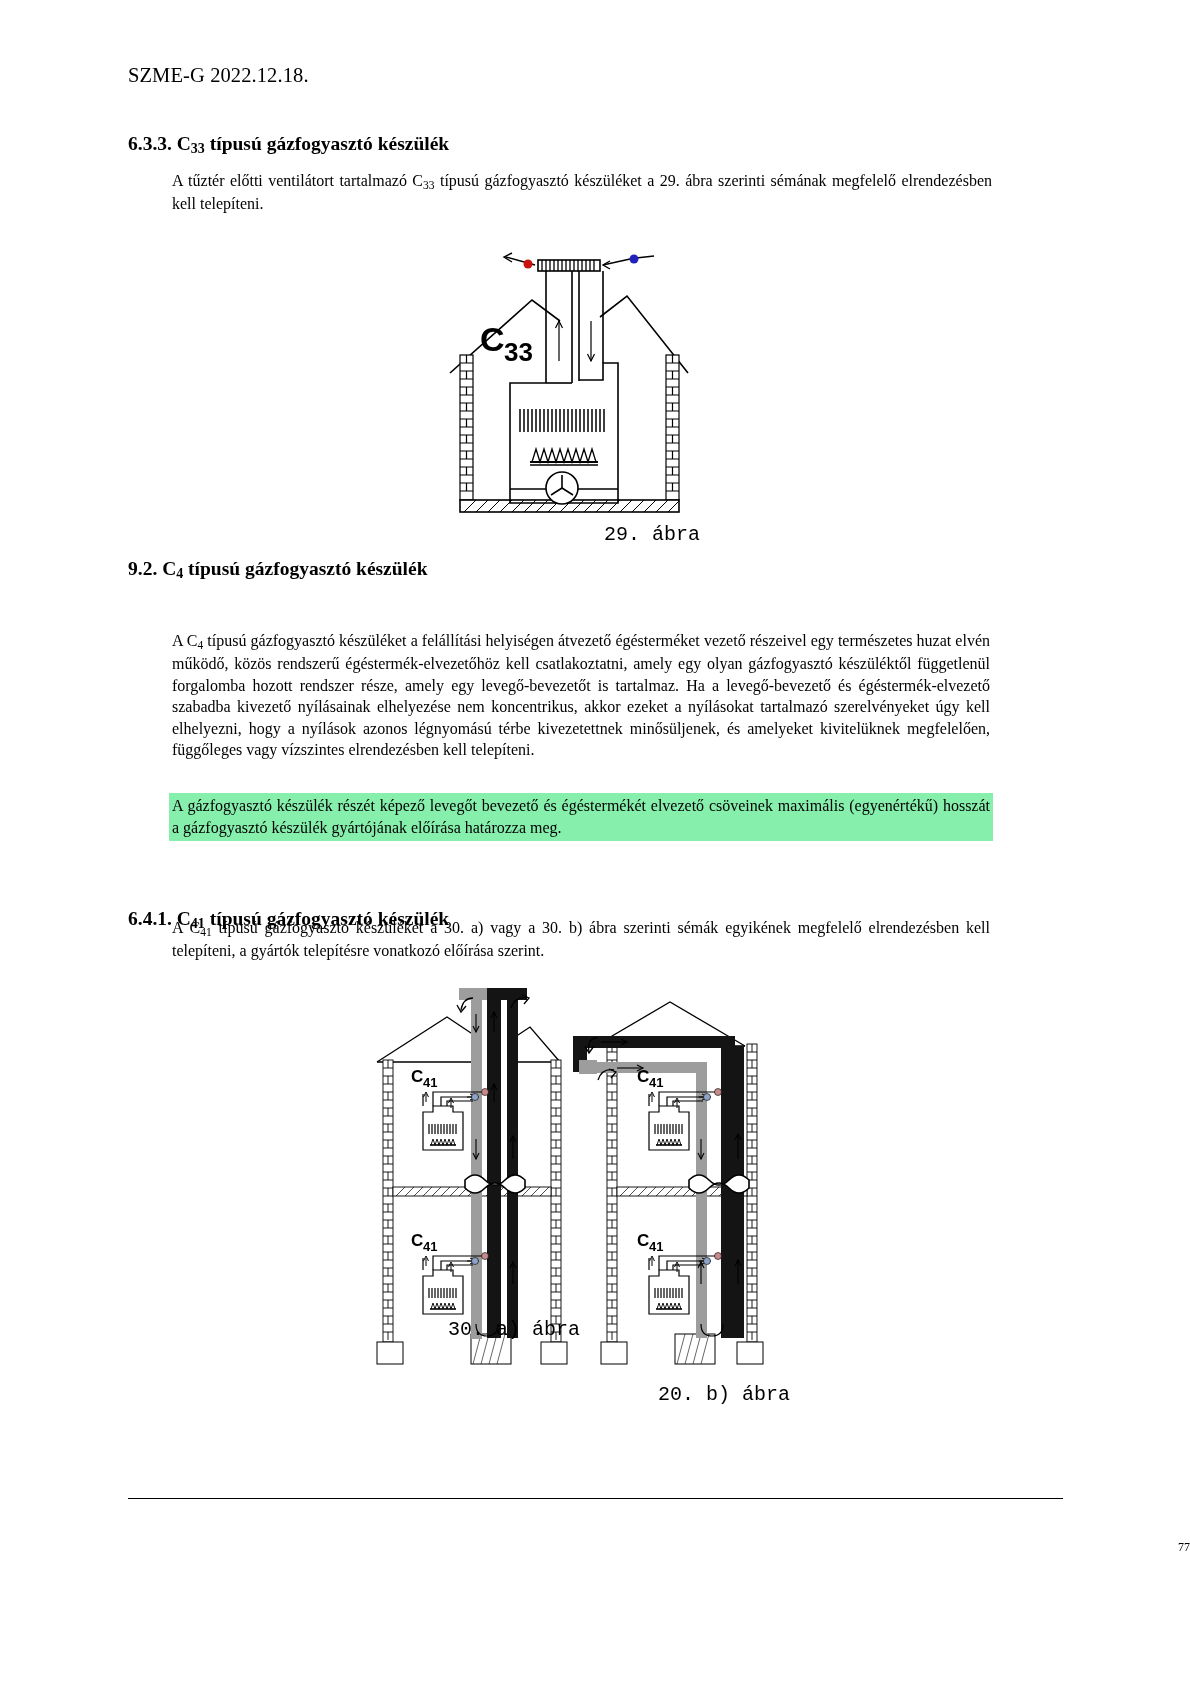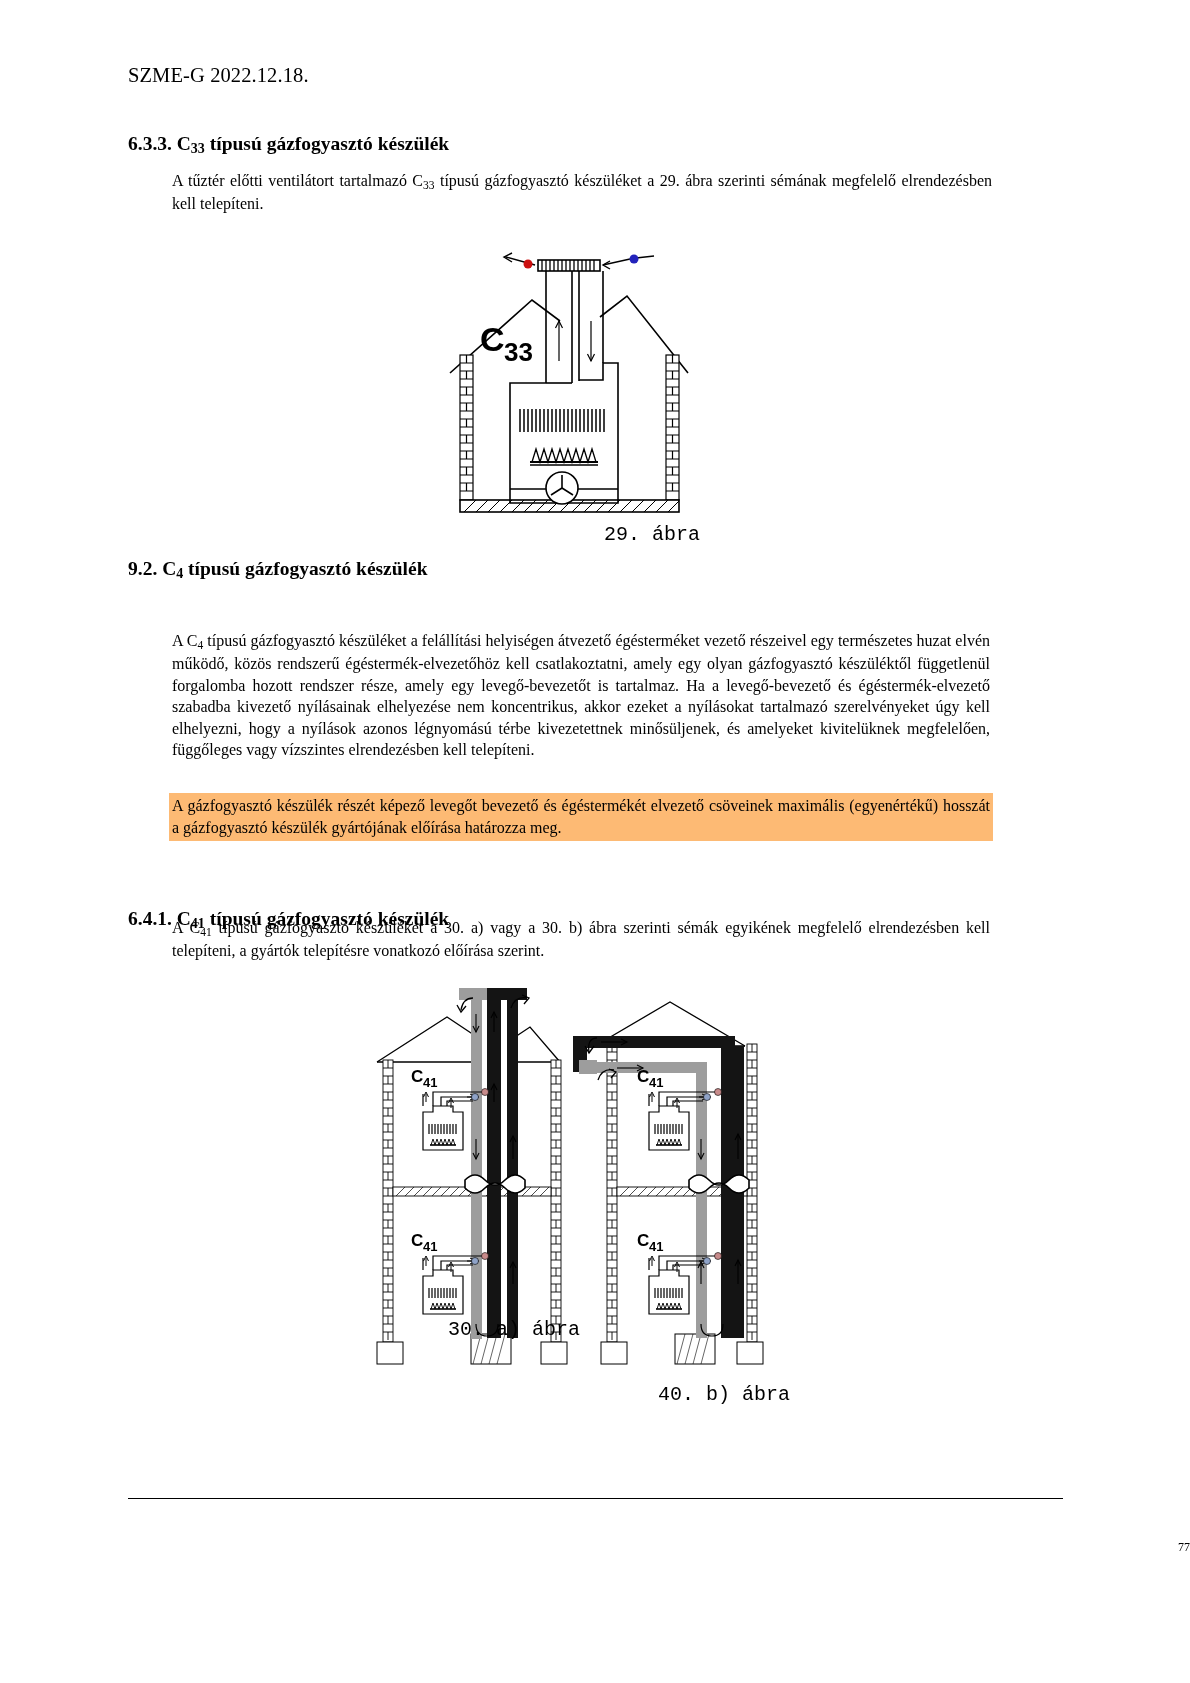--- a/index.html
+++ b/index.html
@@ -6,21 +6,21 @@
   body{width:1190px;height:1683px;position:relative;font-family:"Liberation Serif",serif;color:#000;}
   .page{position:absolute;inset:0;padding-left:36px;}
 
   .hdr{position:absolute;left:128px;top:64px;font-size:20.5px;letter-spacing:.1px;}
 
   .h3{position:absolute;font-weight:bold;font-size:19.5px;}
   .h3 sub{font-size:.72em;vertical-align:-0.22em;}
 
   .para{position:absolute;font-size:16px;line-height:1.345;text-align:justify;}
   .para sub{font-size:.72em;vertical-align:-0.22em;}
-  .para.hl{background:#fdba74;padding:2px 3px 3px 3px;}
+  .para.hl{background:#86efac;padding:2px 3px 3px 3px;}
 
   .cap{position:absolute;font-size:20px;text-align:right;font-family:Liberation Mono, monospace;}
 
   .pagenum{position:absolute;left:0;right:0;top:1540px;text-align:right;font-size:12px;}
   .rule{position:absolute;left:128px;top:1498px;width:935px;height:1px;background:#000;}
 
   
   .fig{position:absolute;}
   .fig svg{display:block;}
 </style>
@@ -392,18 +392,18 @@
       <path d="M136 340 q0 12 11 12 q11 0 11 -12" stroke="#000" stroke-width="1.2" fill="none"></path>
 
       <text x="72" y="98" font-family="Liberation Sans, sans-serif" font-size="17" font-weight="bold" fill="#000">C</text>
       <text x="84" y="103" font-family="Liberation Sans, sans-serif" font-size="13" font-weight="bold" fill="#000">41</text>
       <text x="72" y="262" font-family="Liberation Sans, sans-serif" font-size="17" font-weight="bold" fill="#000">C</text>
       <text x="84" y="267" font-family="Liberation Sans, sans-serif" font-size="13" font-weight="bold" fill="#000">41</text>
     </svg>
   </div>
 
   <div class="cap" style="left:355px;top:1318px;width:225px;">30. a) ábra</div>
-  <div class="cap" style="left:565px;top:1383px;width:225px;">40. b) ábra</div>
+  <div class="cap" style="left:565px;top:1383px;width:225px;">20. b) ábra</div>
 
   <div class="rule"></div>
   <div class="pagenum">77</div>
 
 </div>
 
 </body></html>

